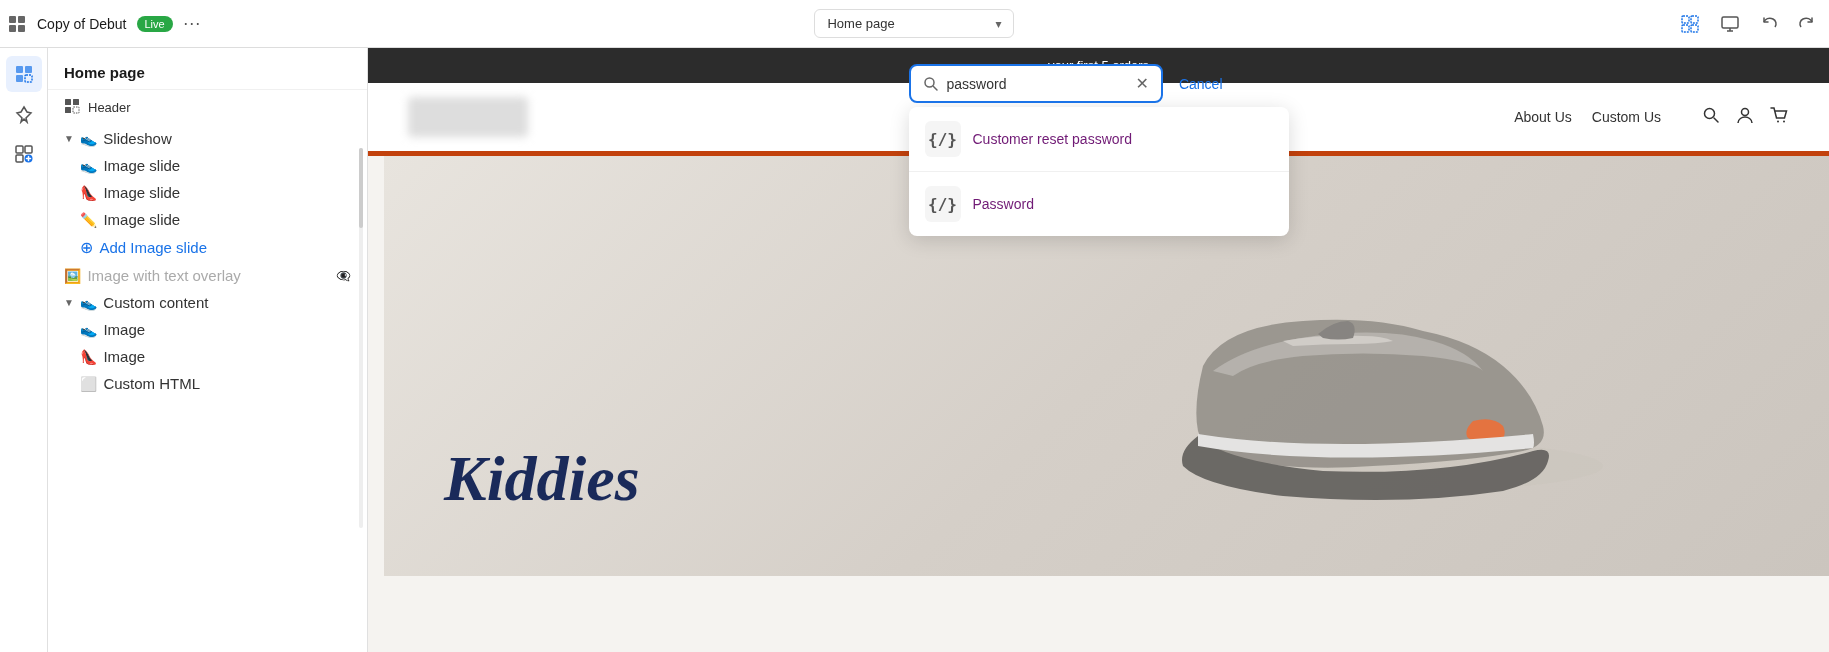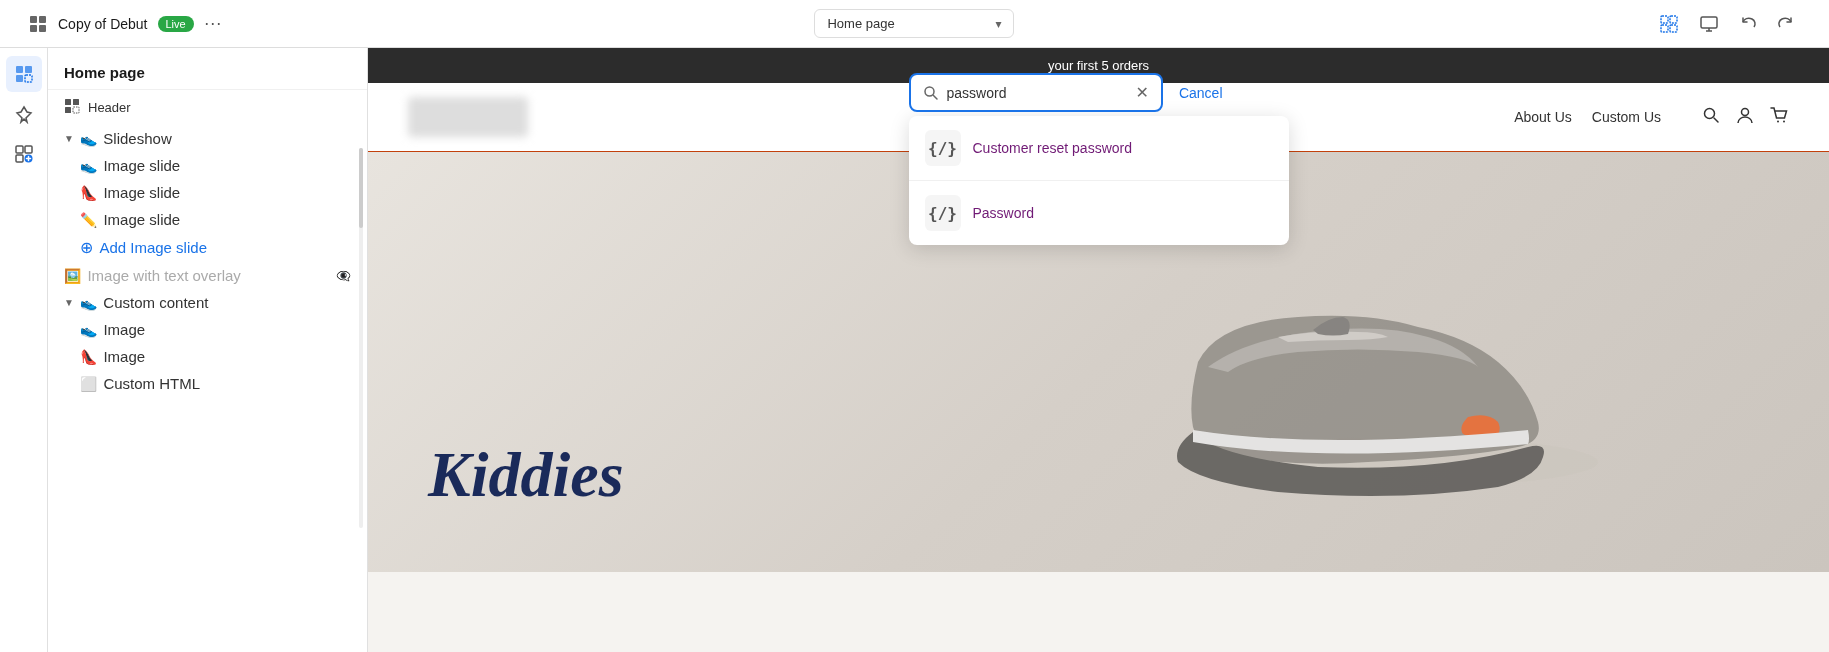--- a/index.html
+++ b/index.html
@@ -5,21 +5,21 @@
     * { margin: 0; padding: 0; box-sizing: border-box; }
     body { font-family: -apple-system, BlinkMacSystemFont, 'Segoe UI', sans-serif; background: #f4f4f4; overflow: hidden; }
 
     
     .top-bar {
       height: 48px;
       background: #fff;
       border-bottom: 1px solid #ddd;
       display: flex;
       align-items: center;
-      padding: 0 28px;
+      padding: 0 7px;
       gap: 10px;
       position: relative;
       z-index: 100;
     }
     .top-bar-left { display: flex; align-items: center; gap: 10px; flex: 1; }
     .top-bar-center { display: flex; align-items: center; justify-content: center; flex: 1; }
     .top-bar-right { display: flex; align-items: center; gap: 8px; flex: 1; justify-content: flex-end; }
 
     .store-icon { width: 20px; height: 20px; display: flex; align-items: center; justify-content: center; color: #555; }
     .store-name { font-size: 14px; font-weight: 500; color: #1a1a1a; }
@@ -124,21 +124,21 @@
 
     
     .preview-area {
       flex: 1;
       position: relative;
       overflow: hidden;
     }
 
     .search-bar-container {
       position: absolute;
-      top: 25px;
+      top: 16px;
       left: 50%;
       transform: translateX(-50%);
       width: 380px;
       z-index: 200;
       pointer-events: all;
     }
 
     .search-input-wrapper {
       display: flex;
       align-items: center;
@@ -210,38 +210,39 @@
       padding: 10px;
       font-size: 13px;
     }
 
     .site-nav {
       background: #fff;
       padding: 14px 40px;
       display: flex;
       align-items: center;
       gap: 20px;
-      border-bottom: 1px solid #c2410c;
+      border-bottom: 5px solid #c2410c;
     }
     .site-logo-placeholder {
       width: 120px;
       height: 40px;
       background: #ddd;
       border-radius: 4px;
       filter: blur(4px);
     }
     .site-nav-links { display: flex; gap: 20px; margin-left: auto; }
     .site-nav-link { font-size: 14px; color: #333; }
     .site-nav-icons { display: flex; gap: 14px; margin-left: 20px; color: #333; font-size: 18px; }
 
     .site-hero {
       position: relative;
       height: 420px;
       background: #fef9c3;
       overflow: hidden;
+      margin-left: 16px;
     }
     .site-hero-text {
       position: absolute;
       bottom: 60px;
       left: 60px;
       font-size: 64px;
       font-weight: 900;
       color: #1a2a5a;
       font-style: italic;
       z-index: 2;

